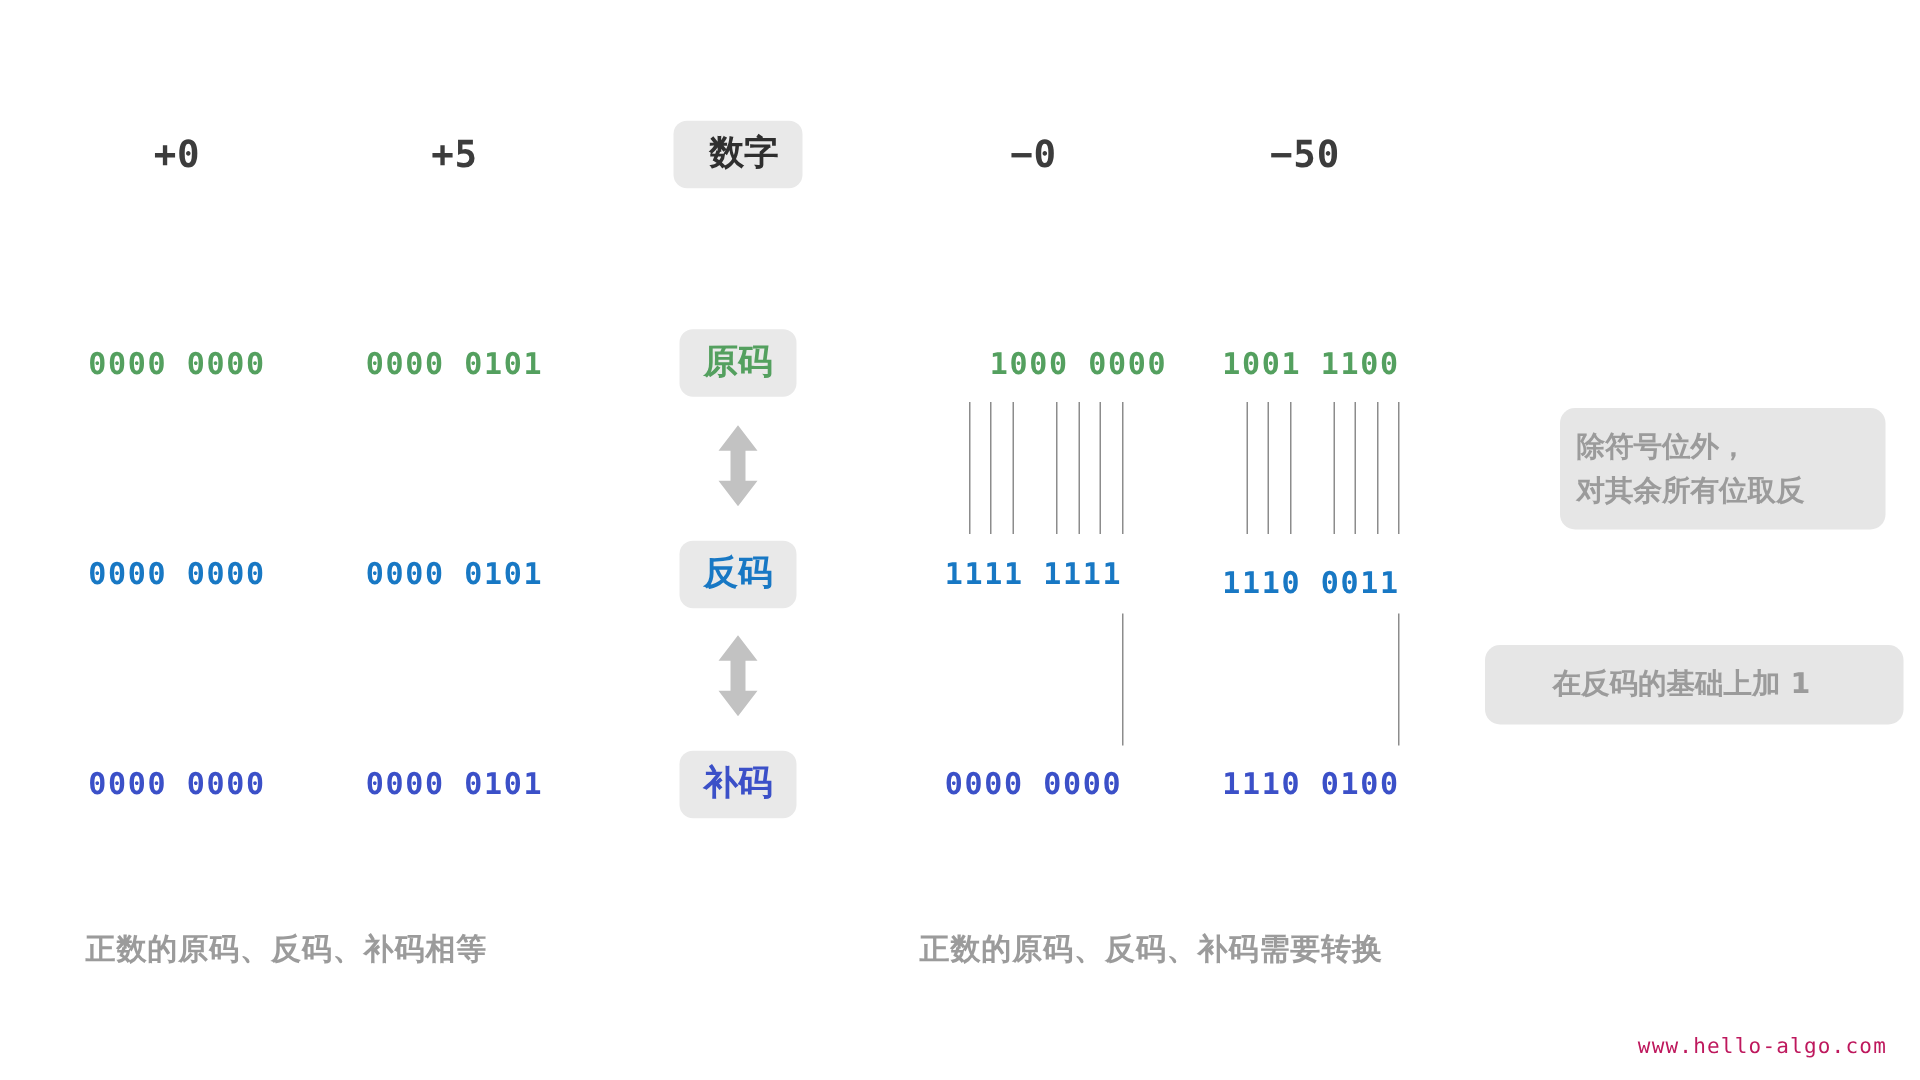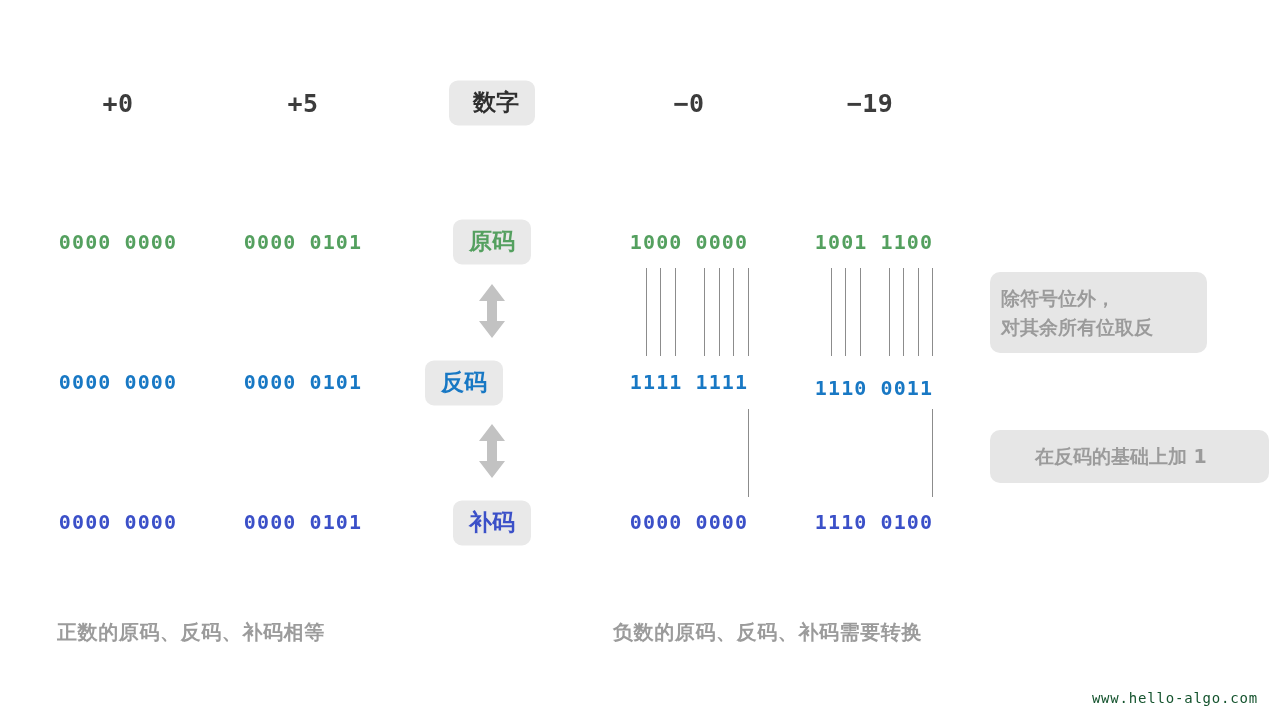--- a/index.html
+++ b/index.html
@@ -88,21 +88,21 @@
     letter-spacing: 0.6px;
     white-space: nowrap;
     font-family: "DejaVu Sans", "Liberation Sans", sans-serif;
   }
 
   
   .watermark {
     position: absolute;
     right: 22px;
     bottom: 14px;
-    color: #14532d;
+    color: #be185d;
     font-size: 14px;
     letter-spacing: 0.8px;
     font-family: "DejaVu Sans Mono", "Liberation Mono", monospace;
   }
 
   
   .vline {
     position: absolute;
     width: 1px;
     background: #8c8c8c;
@@ -120,37 +120,37 @@
 <div class="canvas">
 
   <div class="cell num" style="left:118px; top:103px;">+0</div>
 
   <div class="cell num" style="left:303px; top:103px;">+5</div>
 
   <div class="badge c-dark" style="left:492px; top:103px;padding-left:24px;">数字</div>
 
   <div class="cell num" style="left:689px; top:103px;">−0</div>
 
-  <div class="cell num" style="left:870px; top:103px;">−19</div>
+  <div class="cell num" style="left:870px; top:103px;">−50</div>
 
   <div class="cell bits c-green" style="left:118px; top:242px;">0000 0000</div>
 
   <div class="cell bits c-green" style="left:303px; top:242px;">0000 0101</div>
 
   <div class="badge c-green" style="left:492px; top:242px;text-align:center;">原码</div>
 
-  <div class="cell bits c-green" style="left:689px; top:242px;">1000 0000</div>
+  <div class="cell bits c-green" style="left:719px; top:242px;">1000 0000</div>
 
   <div class="cell bits c-green" style="left:874px; top:242px;">1001 1100</div>
 
   <div class="cell bits c-blue" style="left:118px; top:382px;">0000 0000</div>
 
   <div class="cell bits c-blue" style="left:303px; top:382px;">0000 0101</div>
 
-  <div class="badge c-blue" style="left:464px; top:383px;">反码</div>
+  <div class="badge c-blue" style="left:492px; top:383px;">反码</div>
 
   <div class="cell bits c-blue" style="left:689px; top:382px;">1111 1111</div>
 
   <div class="cell bits c-blue" style="left:874px; top:388px;">1110 0011</div>
 
   <div class="cell bits c-indigo" style="left:118px; top:522px;">0000 0000</div>
 
   <div class="cell bits c-indigo" style="left:303px; top:522px;">0000 0101</div>
 
   <div class="badge c-indigo" style="left:492px; top:523px;">补码</div>
@@ -183,24 +183,24 @@
       <polygon points="17,1 30,18 22,18 22,38 30,38 17,55 4,38 12,38 12,18 4,18" fill="#c2c2c2"></polygon>
     </svg>
   </div>
 
   <div class="dblarrow" style="left:492px; top:453px;">
     <svg width="34" height="56" viewBox="0 0 34 56">
       <polygon points="17,1 30,18 22,18 22,38 30,38 17,55 4,38 12,38 12,18 4,18" fill="#c2c2c2"></polygon>
     </svg>
   </div>
 
-  <div class="callout" style="left:990px; top:272px; width:188px;padding-left:11px;">除符号位外，
+  <div class="callout" style="left:1040px; top:272px; width:188px;padding-left:11px;">除符号位外，
 对其余所有位取反</div>
 
   <div class="callout" style="left:990px; top:430px; width:216px;padding-left:45px;">在反码的基础上加  1</div>
 
   <div class="caption" style="left:57px; top:619px;">正数的原码、反码、补码相等</div>
 
-  <div class="caption" style="left:613px; top:619px;">负数的原码、反码、补码需要转换</div>
+  <div class="caption" style="left:613px; top:619px;">正数的原码、反码、补码需要转换</div>
 
   <div class="watermark">www.hello-algo.com</div>
 
 </div>
 
 </body></html>

